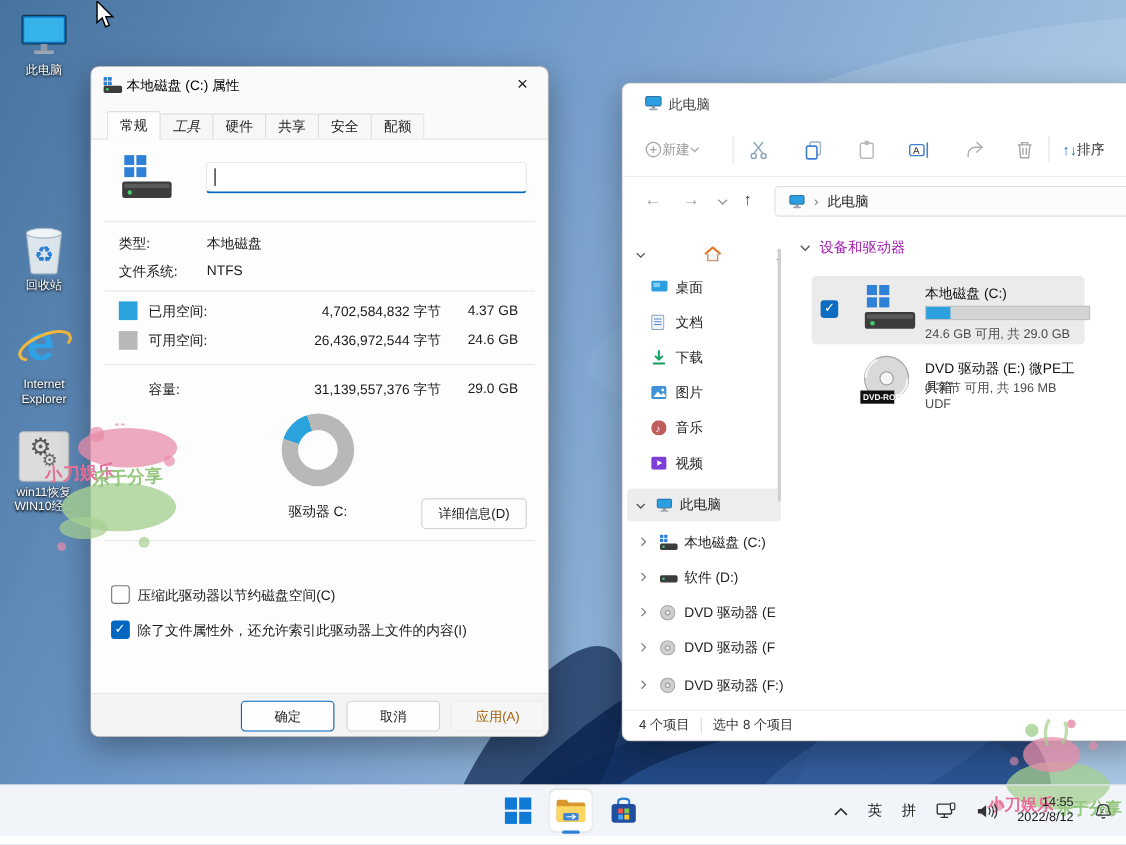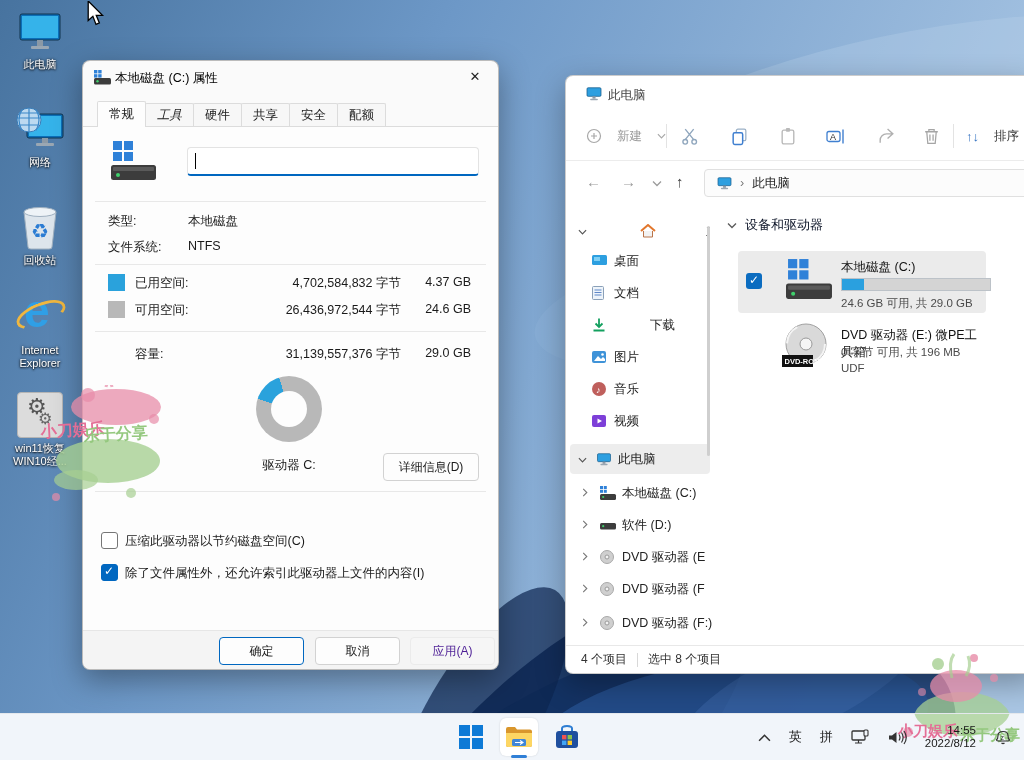--- a/index.html
+++ b/index.html
@@ -30,49 +30,49 @@
   .swatch{position:absolute;left:25px;width:17px;height:17px;}
   .leglbl{position:absolute;left:52px;}
   .bytes{position:absolute;right:97px;}
   .gbs{position:absolute;right:27px;}
   .nameinput{position:absolute;left:104px;top:20px;width:290px;height:26px;background:#fff;border:1px solid #e3e3e3;border-bottom:2px solid #0067c0;border-radius:4px;}
   .caret{position:absolute;left:7px;top:5px;width:1px;height:16px;background:#000;}
   .donut{position:absolute;left:173px;top:249px;width:66px;height:66px;border-radius:50%;}
   .donut .hole{position:absolute;left:15px;top:15px;width:36px;height:36px;border-radius:50%;background:#fdfdfd;}
   .btn{position:absolute;background:#fdfdfd;border:1px solid #d2d2d2;border-radius:4px;font-size:12px;color:#1a1a1a;text-align:center;}
   .btn.accentbrd{border-color:#0067c0;}
-  .btn.disabled{background:#f6f6f6;border-color:#ebebeb;color:#4c1d95;}
+  .btn.disabled{background:#f6f6f6;border-color:#ebebeb;color:#a16207;}
   .cb{position:absolute;width:15px;height:15px;border:1px solid #767676;border-radius:3px;background:#fff;}
   .cb.checked{background:#0067c0;border-color:#0067c0;}
   .cb.checked:after{content:"✓";position:absolute;left:2px;top:-1px;color:#fff;font-size:12px;}
   .cblbl{position:absolute;left:42px;}
   .dlg-footer{position:absolute;left:0;right:0;bottom:0;height:38px;background:#f4f4f4;border-top:1px solid #e6e6e6;border-radius:0 0 8px 8px;}
 
   
   .explorer{position:absolute;left:565px;top:75px;width:470px;height:597px;background:#fff;border:1px solid rgba(0,0,0,.2);border-radius:8px 0 0 8px;box-shadow:0 10px 30px rgba(0,0,0,.3);z-index:10;font-size:12.5px;color:#222;}
   .ex-titlebar{position:absolute;left:0;top:0;right:0;height:36px;}
   .ex-title{position:absolute;left:42px;top:11px;color:#444;}
   .ex-toolbar{position:absolute;left:0;top:36px;right:0;height:48px;border-bottom:1px solid #ececec;}
-  .tbtn{position:absolute;top:12px;height:24px;display:flex;align-items:center;gap:15px;}
+  .tbtn{position:absolute;top:12px;height:24px;display:flex;align-items:center;gap:0;}
   .tsep{position:absolute;top:12px;width:1px;height:24px;background:#e3e3e3;}
   .ex-address{position:absolute;left:0;top:84px;right:0;height:46px;}
   .navglyph{position:absolute;top:13px;font-size:15px;color:#9b9b9b;}
   .crumbbox{position:absolute;left:138px;top:9px;width:420px;height:28px;border:1px solid #e0e0e0;border-radius:4px;background:#fcfcfc;display:flex;align-items:center;gap:8px;padding-left:12px;box-sizing:border-box;}
   .ex-body{position:absolute;left:0;top:130px;right:0;bottom:27px;overflow:hidden;}
   .navpane{position:absolute;left:0;top:0;width:147px;bottom:0;overflow:hidden;}
   .navrow{position:absolute;left:4px;width:140px;height:30px;display:flex;align-items:center;white-space:nowrap;overflow:hidden;border-radius:4px;}
   .navrow .chev{width:18px;padding-left:8px;color:#555;flex:none;}
   .navrow .nicon{width:22px;flex:none;display:flex;align-items:center;}
   .navrow .nlbl{overflow:hidden;white-space:nowrap;}
   .navrow .pin{position:absolute;right:10px;top:8px;}
   .navrow.sel{background:#ededed;}
   .navrow.child{padding-left:22px;}
   .navscroll{position:absolute;right:3px;top:20px;width:3px;height:230px;background:#cfcfcf;border-radius:2px;}
   .mainpane{position:absolute;left:147px;top:0;right:0;bottom:0;}
-  .grouphdr{position:absolute;left:14px;top:10px;color:#0f172a;font-size:13px;display:flex;gap:8px;align-items:center;}
+  .grouphdr{position:absolute;left:14px;top:10px;color:#a21caf;font-size:13px;display:flex;gap:8px;align-items:center;}
   .tile{position:absolute;left:25px;width:248px;height:62px;border-radius:4px;}
   .tile.sel{background:#ebebeb;}
   .tile-cb{position:absolute;left:8px;top:22px;width:16px;height:16px;background:#0b6cc0;border-radius:3px;}
   .tile-cb:after{content:"✓";position:absolute;left:3px;top:0px;color:#fff;font-size:12px;}
   .tname{position:absolute;left:103px;top:8px;color:#111;}
   .tbar{position:absolute;left:103px;top:27px;width:150px;height:13px;background:#d4d4d4;border:1px solid #bcc2c8;box-sizing:border-box;}
   .tbarfill{height:100%;background:#2aa0df;}
   .tinfo{position:absolute;left:103px;top:45px;font-size:11.5px;color:#4a4a4a;}
   .t2line{position:absolute;left:103px;font-size:11.5px;color:#4a4a4a;}
   .ex-status{position:absolute;left:0;right:0;bottom:0;height:27px;border-top:1px solid #e8e8e8;display:flex;align-items:center;gap:10px;padding-left:15px;font-size:12px;color:#333;}
@@ -124,33 +124,20 @@
       <svg width="46" height="42" viewBox="0 0 46 42">
         <rect x="3" y="2" width="40" height="26" rx="2" fill="#0c6fb8" stroke="#11344f" stroke-width="1"></rect>
         <rect x="5" y="4" width="36" height="22" fill="#35b3ea"></rect>
         <rect x="20" y="28" width="6" height="6" fill="#8b99a6"></rect>
         <rect x="14" y="34" width="18" height="3" rx="1" fill="#9aa7b3"></rect>
       </svg>
     </div>
     <div class="lbl">此电脑</div>
   </div>
 
-  <div class="dicon" style="left:2px;top:106px;">
-    <div class="glyph">
-      <svg width="50" height="46" viewBox="0 0 50 46">
-        <rect x="12" y="8" width="36" height="24" rx="2" fill="#0c6fb8" stroke="#11344f"></rect>
-        <rect x="14" y="10" width="32" height="20" fill="#35b3ea"></rect>
-        <rect x="27" y="32" width="6" height="5" fill="#8b99a6"></rect>
-        <rect x="21" y="37" width="18" height="3" rx="1" fill="#9aa7b3"></rect>
-        <circle cx="14" cy="14" r="12" fill="#bcd9f0" stroke="#3a7db8"></circle>
-        <path d="M2.5 12 h23 M4 19 h20 M4 7 h20 M14 2 v24 M7 3.5 c-4 7 -4 14 0 21 M21 3.5 c4 7 4 14 0 21" stroke="#3a87c8" fill="none" stroke-width="1.2"></path>
-      </svg>
-    </div>
-    <div class="lbl">网络</div>
-  </div>
 
   <div class="dicon" style="left:2px;top:204px;">
     <div class="glyph">
       <svg width="42" height="46" viewBox="0 0 42 46">
         <path d="M5 8 L9 43 Q9 45 12 45 L30 45 Q33 45 33 43 L37 8 Z" fill="#dde5ec" stroke="#9fb0c0"></path>
         <ellipse cx="21" cy="8" rx="16" ry="4.5" fill="#eef3f7" stroke="#9fb0c0"></ellipse>
         <text x="21" y="34" text-anchor="middle" font-size="20" fill="#2b7cd3">♻</text>
       </svg>
     </div>
     <div class="lbl">回收站</div>
@@ -385,21 +372,21 @@
                 <rect x="0.5" y="0.5" width="11" height="13" rx="1" fill="#eef4fa" stroke="#8aa0b8"></rect>
                 <path d="M2.5 4 h7 M2.5 6.5 h7 M2.5 9 h7" stroke="#5f87c8" stroke-width="1.1"></path>
               </svg>
             </span>
           <span class="nlbl">文档</span>
           <span class="pin"><svg width="11" height="12" viewBox="0 0 11 12">
                 <circle cx="5.5" cy="4" r="2.6" fill="#9a9a9a"></circle>
                 <path d="M5.5 6.5 v4.5" stroke="#9a9a9a" stroke-width="1.4"></path>
               </svg></span>
         </div>
-        <div class="navrow child" style="top:104px;gap:36px;">
+        <div class="navrow child" style="top:104px;">
           <span class="nicon">
               <svg width="14" height="14" viewBox="0 0 14 14">
                 <path d="M7 0.5 v8 M3.5 5.5 L7 9 l3.5-3.5" fill="none" stroke="#13a05f" stroke-width="1.8"></path>
                 <path d="M1.5 12.5 h11" stroke="#13a05f" stroke-width="1.8"></path>
               </svg>
             </span>
           <span class="nlbl">下载</span>
           <span class="pin"><svg width="11" height="12" viewBox="0 0 11 12">
                 <circle cx="5.5" cy="4" r="2.6" fill="#9a9a9a"></circle>
                 <path d="M5.5 6.5 v4.5" stroke="#9a9a9a" stroke-width="1.4"></path>

